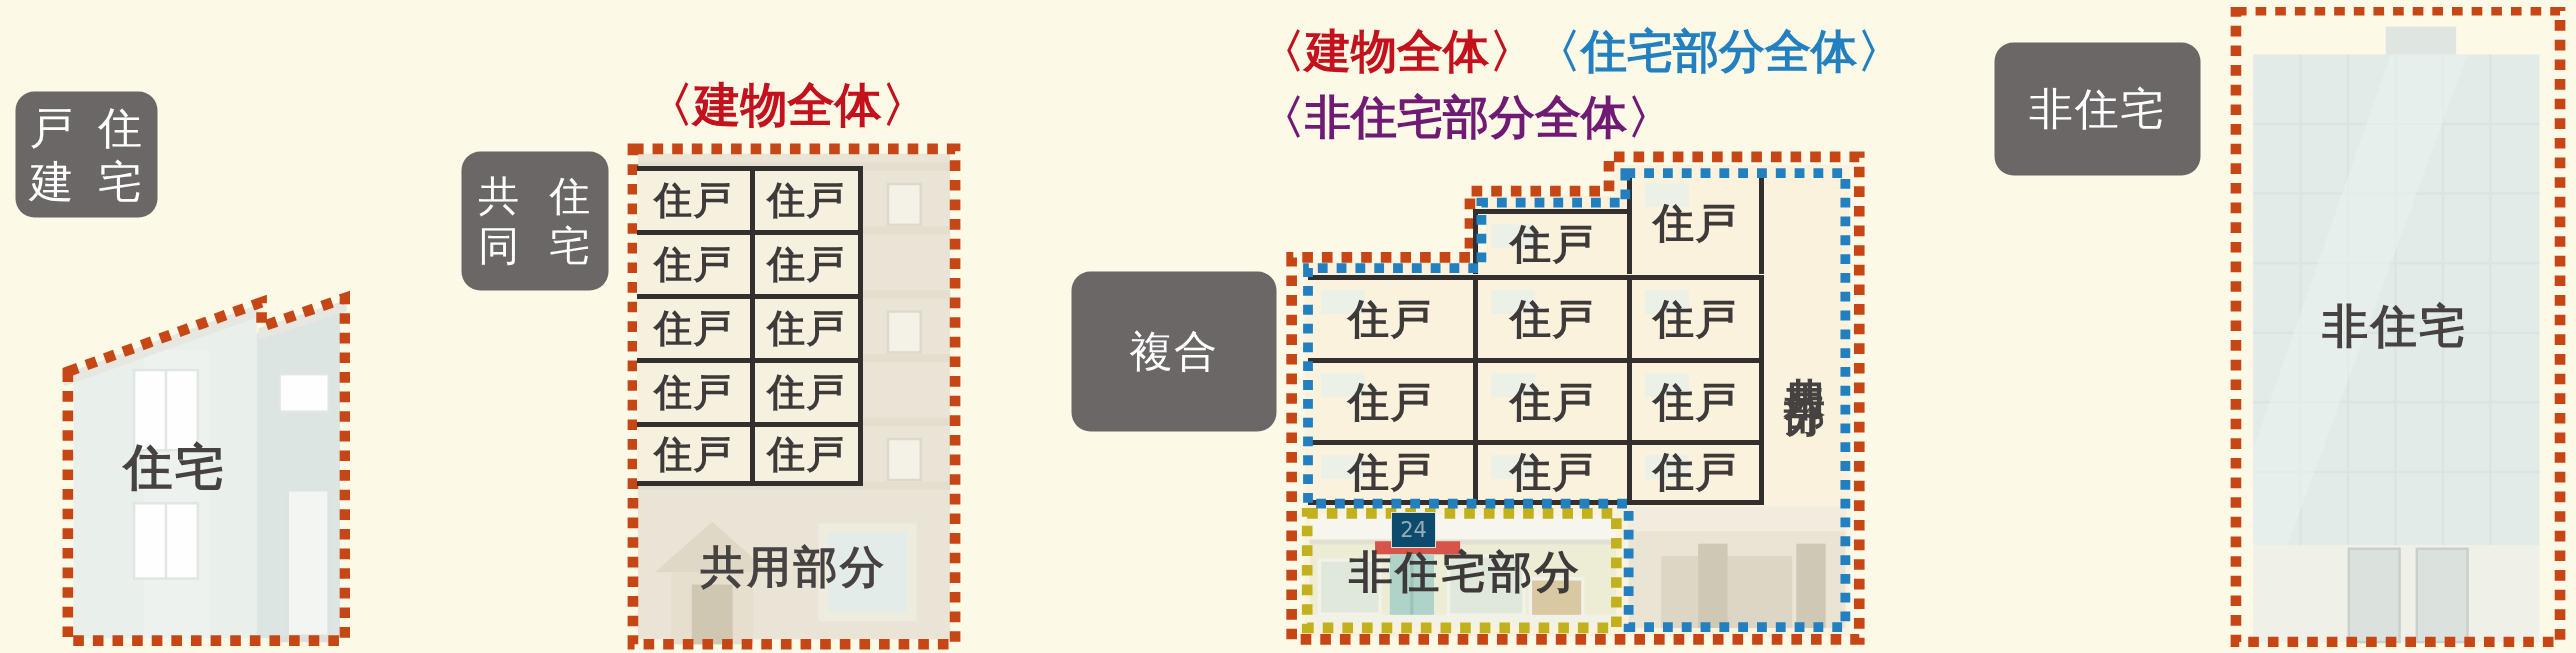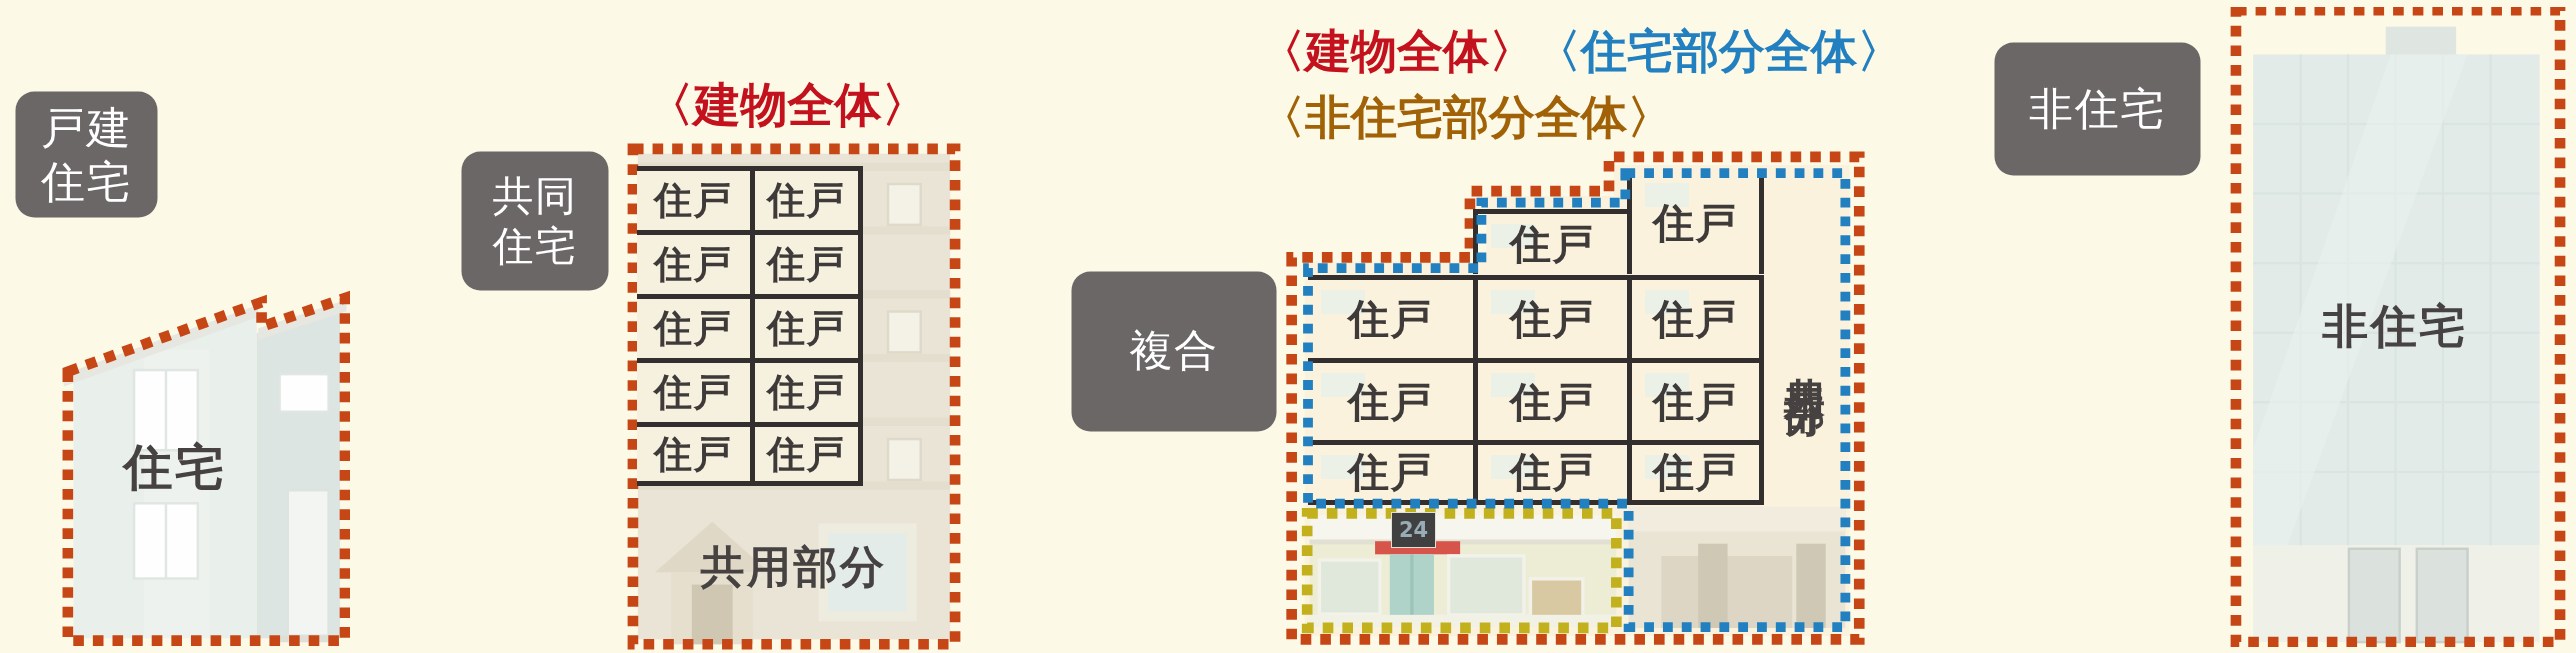--- a/index.html
+++ b/index.html
@@ -2,21 +2,21 @@
 <html style="font-size:13px"><head>
 <meta charset="utf-8">
 <style>
   html,body{margin:0;padding:0;background:#FCF9E6;}
   #stage{position:relative;width:2576px;height:654px;background:#FCF9E6;overflow:hidden;
          font-family:"DejaVu Sans","Liberation Sans",sans-serif;}
   svg{position:absolute;display:block;}
 
   
   .badge{position:absolute;background:#6B6767;border-radius:16.4px;color:#FFFFFF;
-         display:flex;flex-direction:column;align-items:center;justify-content:center;
+         display:flex;flex-direction:row;align-items:center;justify-content:center;
          font-family:"DejaVu Serif","Liberation Serif",serif;text-align:center;
          box-shadow:0 0 0 2.5px #6B6767;}
   .badge .bline{display:block;line-height:1.22;letter-spacing:1.6px;}
 
   
   .title{position:absolute;font-family:Liberation Mono, monospace;
          font-weight:600;white-space:nowrap;}
 
   
   .ill-label{position:absolute;color:#474242;font-weight:600;text-align:center;
@@ -42,22 +42,22 @@
   .cell3.noTop{border-top-width:0;}
   .cell3.colR{border-right-width:5.7px;}
   .cell3.rowB{border-bottom-width:5.7px;}
   .cell3::before{content:"";position:absolute;left:13px;top:9.8px;width:44px;height:24.5px;
                  background:#E9F0EB;opacity:.8;z-index:-1;}
 
   .vtext{position:absolute;writing-mode:vertical-rl;text-orientation:upright;
          color:#474242;font-weight:600;letter-spacing:6.5px;z-index:4;
          display:flex;align-items:center;justify-content:center;}
   .z4{z-index:4;} .z5{z-index:5;}
-  .sign24{position:absolute;background:#404040;border:1.6px solid #E2E2D8;color:#98ACB6;
-          display:flex;align-items:center;justify-content:center;font-weight:700;z-index:4;}
+  .sign24{position:absolute;background:#0c4a6e;border:1.6px solid #E2E2D8;color:#98ACB6;
+          display:flex;align-items:center;justify-content:center;font-weight:400;z-index:4;}
 </style>
 </head>
 <body>
 
 <div id="stage">
 
   <div class="badge" style="left:18px;top:94px;width:137px;height:121px;font-size:44px;">
     <span class="bline">戸建</span>
     <span class="bline">住宅</span>
   </div>
@@ -125,23 +125,23 @@
     <div class="cell">住戸</div>
     <div class="cell">住戸</div>
     <div class="cell">住戸</div>
     <div class="cell">住戸</div>
   </div>
   <div class="ill-label z4" style="left:671px;top:538px;width:245px;font-size:44px;">共用部分</div>
 
   <div class="title" style="left:1259px;top:21px;font-size:46px;">
     <span style="color:#C3111D;">〈建物全体〉</span><span style="color:#2280C0;">〈住宅部分全体〉</span>
   </div>
-  <div class="title" style="left:1259px;top:87px;font-size:46px;color:#a16207;">〈非住宅部分全体〉</div>
-
-  <div class="badge" style="left:1074px;top:274px;width:200px;height:155px;font-size:43px;font-family:Liberation Serif, serif;">
+  <div class="title" style="left:1259px;top:87px;font-size:46px;color:#701a75;">〈非住宅部分全体〉</div>
+
+  <div class="badge" style="left:1074px;top:274px;width:200px;height:155px;font-size:43px;">
     <span class="bline">複合</span>
   </div>
 
   <svg style="left:1285px;top:147px;z-index:1;" width="585" height="503" viewBox="0 0 715 615">
     <path d="M 24,140 H 246 V 60 H 402 V 22 H 690 V 598 H 24 Z" fill="#FAF2DD"></path>
 
     <g>
       <rect x="30" y="450" width="375" height="136" fill="#EDEDD6"></rect>
       <rect x="30" y="450" width="375" height="30" fill="#F6F5EE"></rect>
       <rect x="30" y="480" width="375" height="6" fill="#E2E0D2"></rect>
@@ -197,20 +197,21 @@
   <div class="cell3 rowB" style="left:1473px;top:440px;width:154px;height:65px;">
       <span>住戸</span>
     </div>
   <div class="cell3 colR rowB" style="left:1627px;top:440px;width:137px;height:65px;">
       <span>住戸</span>
     </div>
 
   <div class="vtext" style="left:1766px;top:205px;width:79px;height:304px;font-size:41px;">共用部分</div>
 
   <div class="sign24" style="left:1391px;top:512px;width:43px;height:34px;font-size:21px;">24</div>
+  <div class="ill-label z5" style="left:1326px;top:543px;width:278px;font-size:44px;color:#3E3A39;font-weight:700;">非住宅部分</div>
 
   <svg style="left:1285px;top:147px;z-index:4;pointer-events:none;" width="585" height="503" viewBox="0 0 715 615">
     <path d="M 416,32 H 685 V 587 H 420 V 436 H 28 V 148 H 240 V 68 H 416 Z" fill="none" stroke="#2280C0" stroke-width="12" stroke-dasharray="12 11"></path>
   </svg>
 
   <div class="badge" style="left:1997px;top:45px;width:201px;height:128px;font-size:44px;">
     <span class="bline">非住宅</span>
   </div>
 
   <svg style="left:2230px;top:6.5px;" width="336" height="640" viewBox="0 0 410 782">

